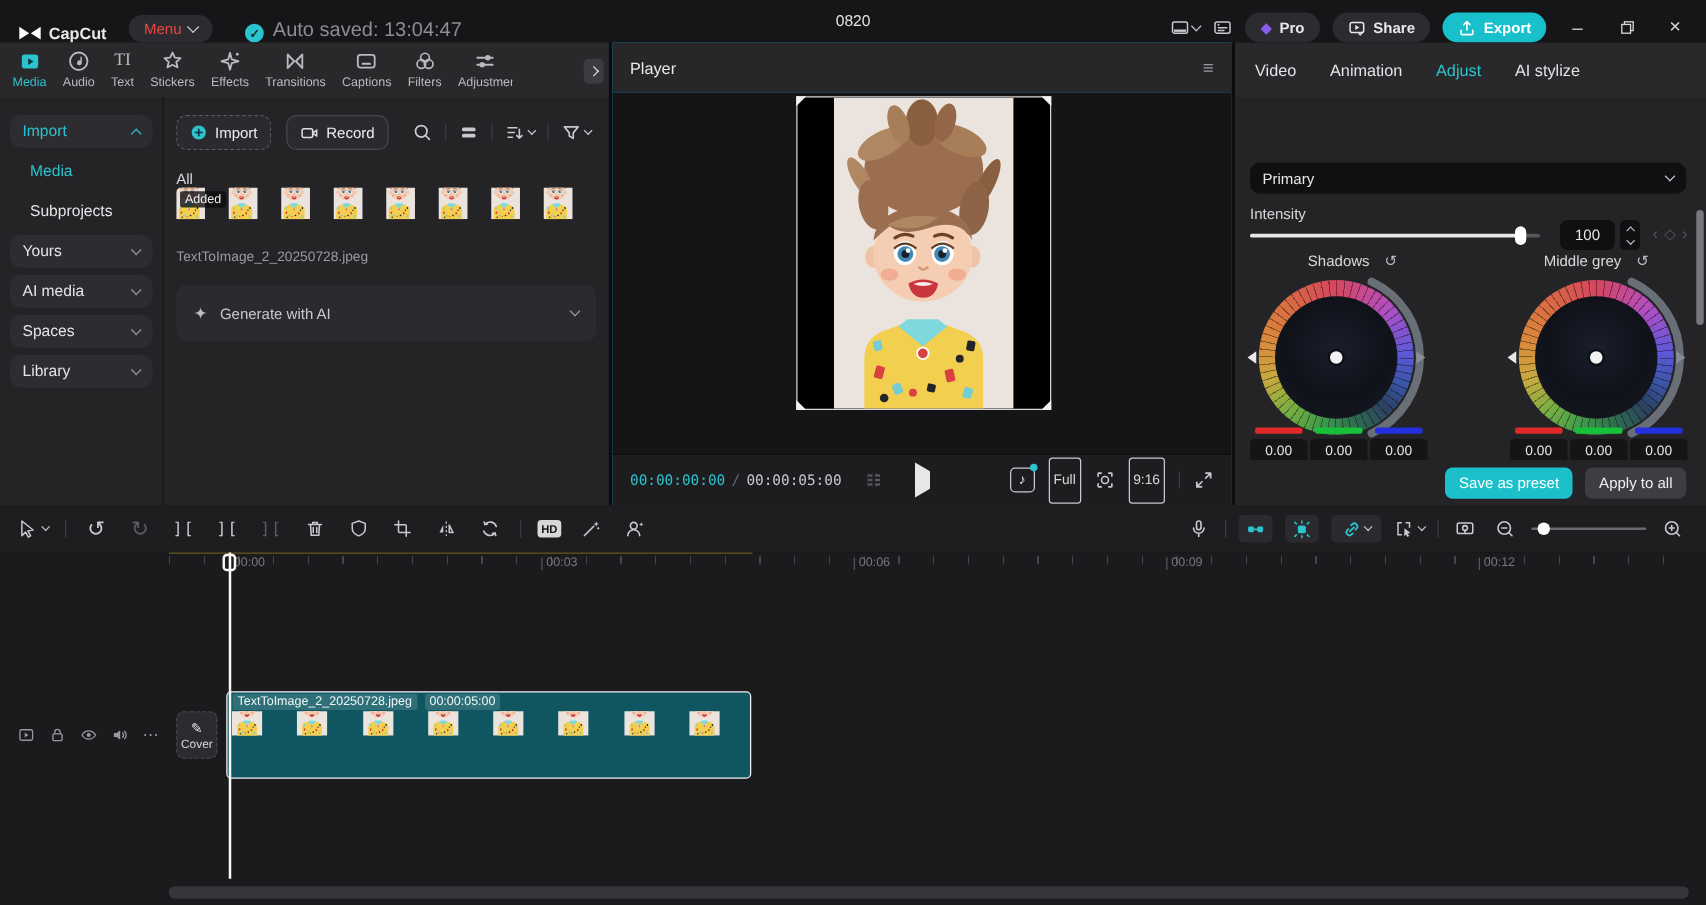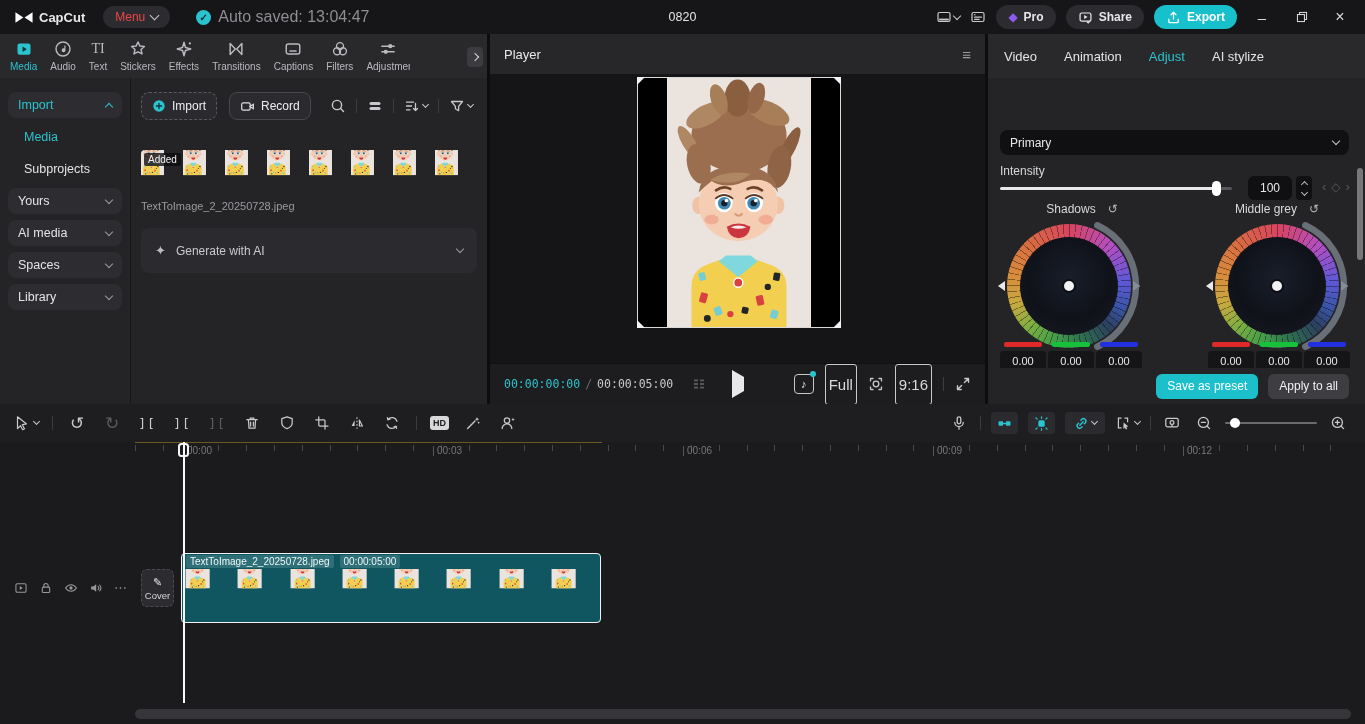--- a/index.html
+++ b/index.html
@@ -10,35 +10,35 @@
   .flex{display:flex;align-items:center}
   .ico{display:inline-flex;align-items:center;justify-content:center;flex:none}
   svg.i{width:16px;height:16px;display:block}
   .chev{width:6px;height:6px;border-right:1.5px solid currentColor;border-bottom:1.5px solid currentColor;display:inline-block;flex:none}
   .chev.down{transform:rotate(45deg);margin-top:-3px}
   .chev.up{transform:rotate(-135deg);margin-top:3px}
   .chev.right{transform:rotate(-45deg)}
   .sep{width:1px;height:14px;background:#3b3b40;flex:none}
   .pill{background:#2c2c30;border-radius:14px;height:24px;display:flex;align-items:center;gap:6px;padding:0 12px;cursor:pointer}
   
-  #titlebar{position:absolute;left:0;top:0;width:1365px;height:34px;background:#161618;display:flex;align-items:center}
+  #titlebar{position:absolute;left:0;top:0;width:1365px;height:34px;background:#161618;display:flex;align-items:flex-end}
   
   .panel{position:absolute;top:34px;height:370px;background:#242427;border-radius:0}
   .tabbar{height:44px;background:#29292c;display:flex;align-items:center}
   
   .mtab{display:flex;flex-direction:column;align-items:center;gap:3px;color:#b9b9be;font-size:10px;flex:none;cursor:pointer}
   .mtab.active{color:#2bc3ce}
   .side-item{height:26px;margin:0 8px 6px 8px;border-radius:8px;display:flex;align-items:center;padding:0 10px;font-size:12.5px;color:#e4e4e7;cursor:pointer}
   .side-pill{background:#2d2d31}
   .btn-dark{background:#2b2b2f;border-radius:8px;height:26px;display:flex;align-items:center;gap:6px;padding:0 10px;font-size:12px;color:#ededf0;cursor:pointer}
   .dashed{border:1px dashed #5a5a5f}
   .solidb{border:1px solid #47474c}
   .cell{height:100%;display:block;flex:1 1 0}
   
-  .boxlabel{border:1px solid #c9c9cd;border-radius:3px;font-size:15px;padding:12px 3px;color:#d9d9dc;line-height:1}
+  .boxlabel{border:1px solid #c9c9cd;border-radius:3px;font-size:11px;padding:12px 3px;color:#d9d9dc;line-height:1}
   .tri-right{width:0;height:0;border-left:12px solid #e8e8ea;border-top:7px solid transparent;border-bottom:7px solid transparent}
   .handle{position:absolute;width:0;height:0}
   
   .subtab{flex:1;display:flex;justify-content:center;align-items:center;height:26px;font-size:11.5px;color:#d2d2d6;border-radius:7px;margin:2px 1px;cursor:pointer;white-space:nowrap;padding:0 4px}
   .subtab.active{background:#48484d;color:#fff}
   .wheelring{position:absolute;width:124px;height:124px;border-radius:50%;
     background:conic-gradient(from 0deg,#d6455e,#b44fc0 45deg,#5f58d8 85deg,#3a55a8 112deg,#2c4060 135deg,#2f6e4f 165deg,#3f9a4a 192deg,#79ae43 222deg,#c8a93f 252deg,#d98a3c 282deg,#d96b42 318deg,#d6455e 360deg)}
   .wheelticks{position:absolute;width:124px;height:124px;border-radius:50%;
     background:repeating-conic-gradient(rgba(0,0,0,.38) 0deg .9deg,transparent .9deg 6deg)}
   .wheelinner{position:absolute;left:13px;top:13px;width:98px;height:98px;border-radius:50%;
@@ -547,20 +547,21 @@
         <span class="sep"></span>
         <span class="flex" style="gap:3px;cursor:pointer">
               <svg class="i">
                 <use href="#ic-funnel"></use>
               </svg>
               <span class="chev down" style="width:4px;height:4px"></span>
             </span>
       </div>
     </div>
 
+    <div style="margin-top:16px;font-size:12px;color:#d8d8db">All</div>
 
     <div class="abs" style="left:10px;top:72px;width:336px;height:44px;border-radius:4px;overflow:hidden;display:flex;cursor:pointer">
       <svg class="cell" viewBox="16 28 68 66" preserveAspectRatio="xMidYMid slice">
             <use href="#baby"></use>
           </svg>
       <svg class="cell" viewBox="16 28 68 66" preserveAspectRatio="xMidYMid slice">
             <use href="#baby"></use>
           </svg>
       <svg class="cell" viewBox="16 28 68 66" preserveAspectRatio="xMidYMid slice">
             <use href="#baby"></use>

